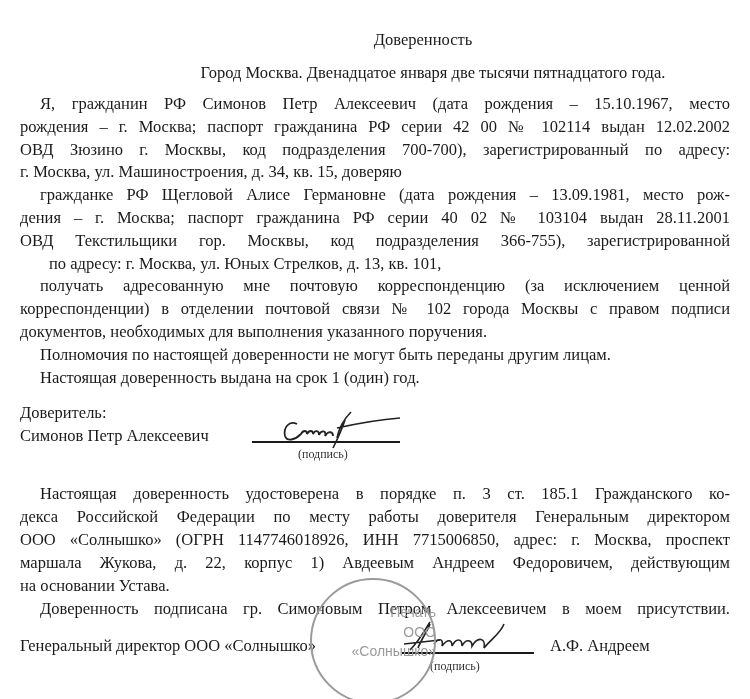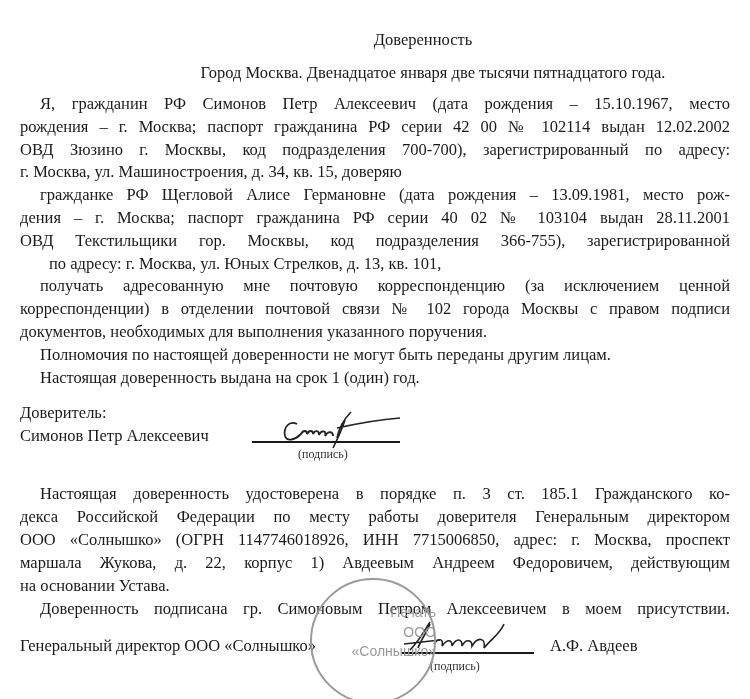--- a/index.html
+++ b/index.html
@@ -70,20 +70,20 @@
 
   <div class="line j" style="top:599px; left:40px; width:690px;">Доверенность подписана гр. Симоновым Петром Алексеевичем в моем присутствии.</div>
 
   <div class="line" style="top:636px; left:20px;">Генеральный директор ООО «Солнышко»</div>
   <div class="sig-line" style="left:402px; top:652px; width:132px;"></div>
   <svg class="sig" style="left:400px; top:620px;" width="130" height="36" viewBox="0 0 130 36">
     <path d="M10 30 C20 20, 26 8, 30 2 M18 28 C22 18, 28 10, 30 4 M4 24 L40 20" fill="none" stroke="#222" stroke-width="1.6"></path>
     <path d="M34 24 C38 18, 44 18, 42 26 C48 18, 52 20, 52 26 C56 18, 62 18, 62 26 C66 18, 72 20, 72 26 C78 16, 86 18, 84 28 C92 18, 100 14, 104 4" fill="none" stroke="#222" stroke-width="1.6"></path>
   </svg>
   <div class="caption" style="left:430px; top:659px;">(подпись)</div>
-  <div class="line" style="top:636px; left:550px;">А.Ф. Авдеев</div>
+  <div class="line" style="top:636px; left:550px;">А.Ф. Андреем</div>
 
   <div class="stamp"></div>
   <div class="stamp-text" style="top:604px;">Печать</div>
   <div class="stamp-text" style="top:624px;">ООО</div>
   <div class="stamp-text" style="top:643px;">«Солнышко»</div>
 
 </div>
 
 </body></html>

